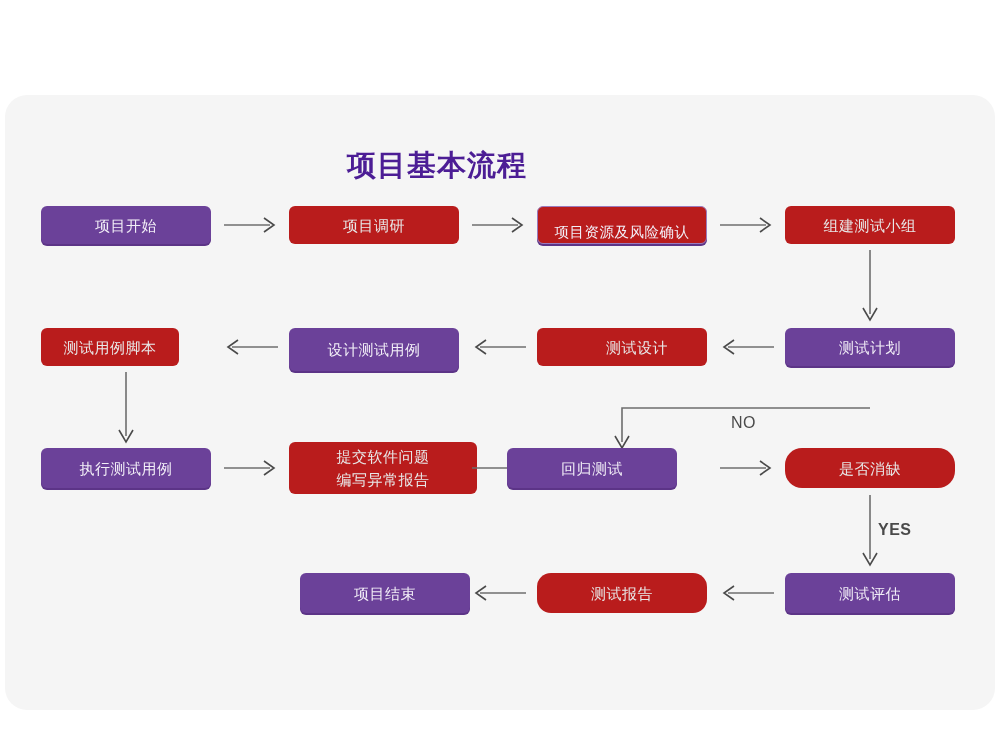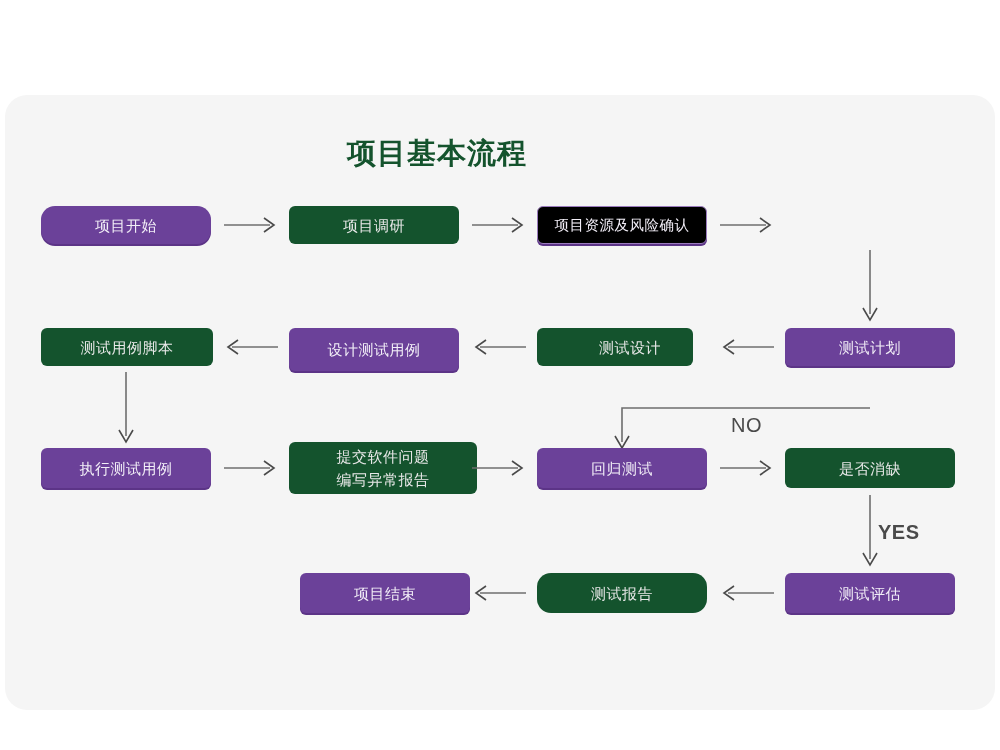--- a/index.html
+++ b/index.html
@@ -25,26 +25,26 @@
     top: 95px;
     width: 990px;
     height: 615px;
     background: #f5f5f5;
     border-radius: 22px;
   }
 
   #chart-title {
     position: absolute;
     left: 0;
-    top: 133px;
+    top: 145px;
     width: 874px;
     text-align: center;
     font-size: 29px;
     font-weight: 700;
-    color: #14532d;
+    color: #4c1d95;
     letter-spacing: 1px;
     line-height: 40px;
   }
 
   .node {
     position: absolute;
     box-sizing: border-box;
     border-radius: 6px;
     display: flex;
     align-items: center;
@@ -57,56 +57,57 @@
     user-select: none;
   }
 
   .node.purple {
     background: #6B4199;
     color: #f2eef7;
     box-shadow: 0 2px 0 0 #5c3487;
   }
 
   .node.purple-outline {
-    background: #000000;
+    background: #b91c1c;
     color: #f2eef7;
     border: 1.5px solid #9a7bbd;
     box-shadow: 0 2px 0 0 #5c3487;
+    align-items: flex-end;
   }
 
   .node.gray {
-    background: #14532d;
+    background: #b91c1c;
     color: #e8e8e8;
   }
 
   
   .conn {
     position: absolute;
     pointer-events: none;
   }
   .conn svg { display: block; overflow: visible; }
 
   .edge-label {
     position: absolute;
-    font-size: 20px;
+    font-size: 16px;
     color: #4a4a4a;
     letter-spacing: 0.5px;
     user-select: none;
   }
 </style>
 </head>
 <body>
 
 <div id="stage">
 
   <div id="panel"></div>
 
   <div id="chart-title">项目基本流程</div>
 
-  <div class="node purple" style="left:41px; top:206px; width:170px; height:38px;border-radius:14px;">
+  <div class="node purple" style="left:41px; top:206px; width:170px; height:38px;">
     <span>项目开始</span>
   </div>
 
   <div class="conn" style="left:222px; top:214px;">
     <svg width="58" height="22" viewBox="0 0 58 22">
       <path d="M2 11 H48" stroke="#6e6e6e" stroke-width="1.6" fill="none"></path>
       <path d="M42 4 L52 11 L42 18" stroke="#4a4a4a" stroke-width="1.6" fill="none"></path>
     </svg>
   </div>
 
@@ -125,29 +126,32 @@
     <span>项目资源及风险确认</span>
   </div>
 
   <div class="conn" style="left:718px; top:214px;">
     <svg width="58" height="22" viewBox="0 0 58 22">
       <path d="M2 11 H48" stroke="#6e6e6e" stroke-width="1.6" fill="none"></path>
       <path d="M42 4 L52 11 L42 18" stroke="#4a4a4a" stroke-width="1.6" fill="none"></path>
     </svg>
   </div>
 
+  <div class="node gray" style="left:785px; top:206px; width:170px; height:38px;">
+    <span>组建测试小组</span>
+  </div>
 
   <div class="conn" style="left:858px; top:250px;">
     <svg width="24" height="76" viewBox="0 0 24 76">
       <path d="M12 0 V64" stroke="#6e6e6e" stroke-width="1.6" fill="none"></path>
       <path d="M5 58 L12 70 L19 58" stroke="#4a4a4a" stroke-width="1.6" fill="none"></path>
     </svg>
   </div>
 
-  <div class="node gray" style="left:41px; top:328px; width:172px; height:38px;">
+  <div class="node gray" style="left:41px; top:328px; width:138px; height:38px;">
     <span>测试用例脚本</span>
   </div>
 
   <div class="conn" style="left:222px; top:336px;">
     <svg width="58" height="22" viewBox="0 0 58 22">
       <path d="M10 11 H56" stroke="#6e6e6e" stroke-width="1.6" fill="none"></path>
       <path d="M16 4 L6 11 L16 18" stroke="#4a4a4a" stroke-width="1.6" fill="none"></path>
     </svg>
   </div>
 
@@ -155,21 +159,21 @@
     <span>设计测试用例</span>
   </div>
 
   <div class="conn" style="left:470px; top:336px;">
     <svg width="58" height="22" viewBox="0 0 58 22">
       <path d="M10 11 H56" stroke="#6e6e6e" stroke-width="1.6" fill="none"></path>
       <path d="M16 4 L6 11 L16 18" stroke="#4a4a4a" stroke-width="1.6" fill="none"></path>
     </svg>
   </div>
 
-  <div class="node gray" style="left:537px; top:328px; width:156px; height:38px;padding-left:30px;">
+  <div class="node gray" style="left:537px; top:328px; width:170px; height:38px;padding-left:30px;">
     <span>测试设计</span>
   </div>
 
   <div class="conn" style="left:718px; top:336px;">
     <svg width="58" height="22" viewBox="0 0 58 22">
       <path d="M10 11 H56" stroke="#6e6e6e" stroke-width="1.6" fill="none"></path>
       <path d="M16 4 L6 11 L16 18" stroke="#4a4a4a" stroke-width="1.6" fill="none"></path>
     </svg>
   </div>
 
@@ -208,32 +212,32 @@
 编写异常报告</span>
   </div>
 
   <div class="conn" style="left:470px; top:457px;">
     <svg width="58" height="22" viewBox="0 0 58 22">
       <path d="M2 11 H48" stroke="#6e6e6e" stroke-width="1.6" fill="none"></path>
       <path d="M42 4 L52 11 L42 18" stroke="#4a4a4a" stroke-width="1.6" fill="none"></path>
     </svg>
   </div>
 
-  <div class="node purple" style="left:537px; top:448px; width:170px; height:40px;">
+  <div class="node purple" style="left:507px; top:448px; width:170px; height:40px;">
     <span>回归测试</span>
   </div>
 
   <div class="conn" style="left:718px; top:457px;">
     <svg width="58" height="22" viewBox="0 0 58 22">
       <path d="M2 11 H48" stroke="#6e6e6e" stroke-width="1.6" fill="none"></path>
       <path d="M42 4 L52 11 L42 18" stroke="#4a4a4a" stroke-width="1.6" fill="none"></path>
     </svg>
   </div>
 
-  <div class="node gray" style="left:785px; top:448px; width:170px; height:40px;">
+  <div class="node gray" style="left:785px; top:448px; width:170px; height:40px;border-radius:17px;">
     <span>是否消缺</span>
   </div>
 
   <div class="conn" style="left:858px; top:495px;">
     <svg width="24" height="78" viewBox="0 0 24 78">
       <path d="M12 0 V64" stroke="#6e6e6e" stroke-width="1.6" fill="none"></path>
       <path d="M5 58 L12 70 L19 58" stroke="#4a4a4a" stroke-width="1.6" fill="none"></path>
     </svg>
   </div>
   <div class="edge-label" style="left:878px; top:521px;font-weight:bold;">YES</div>

